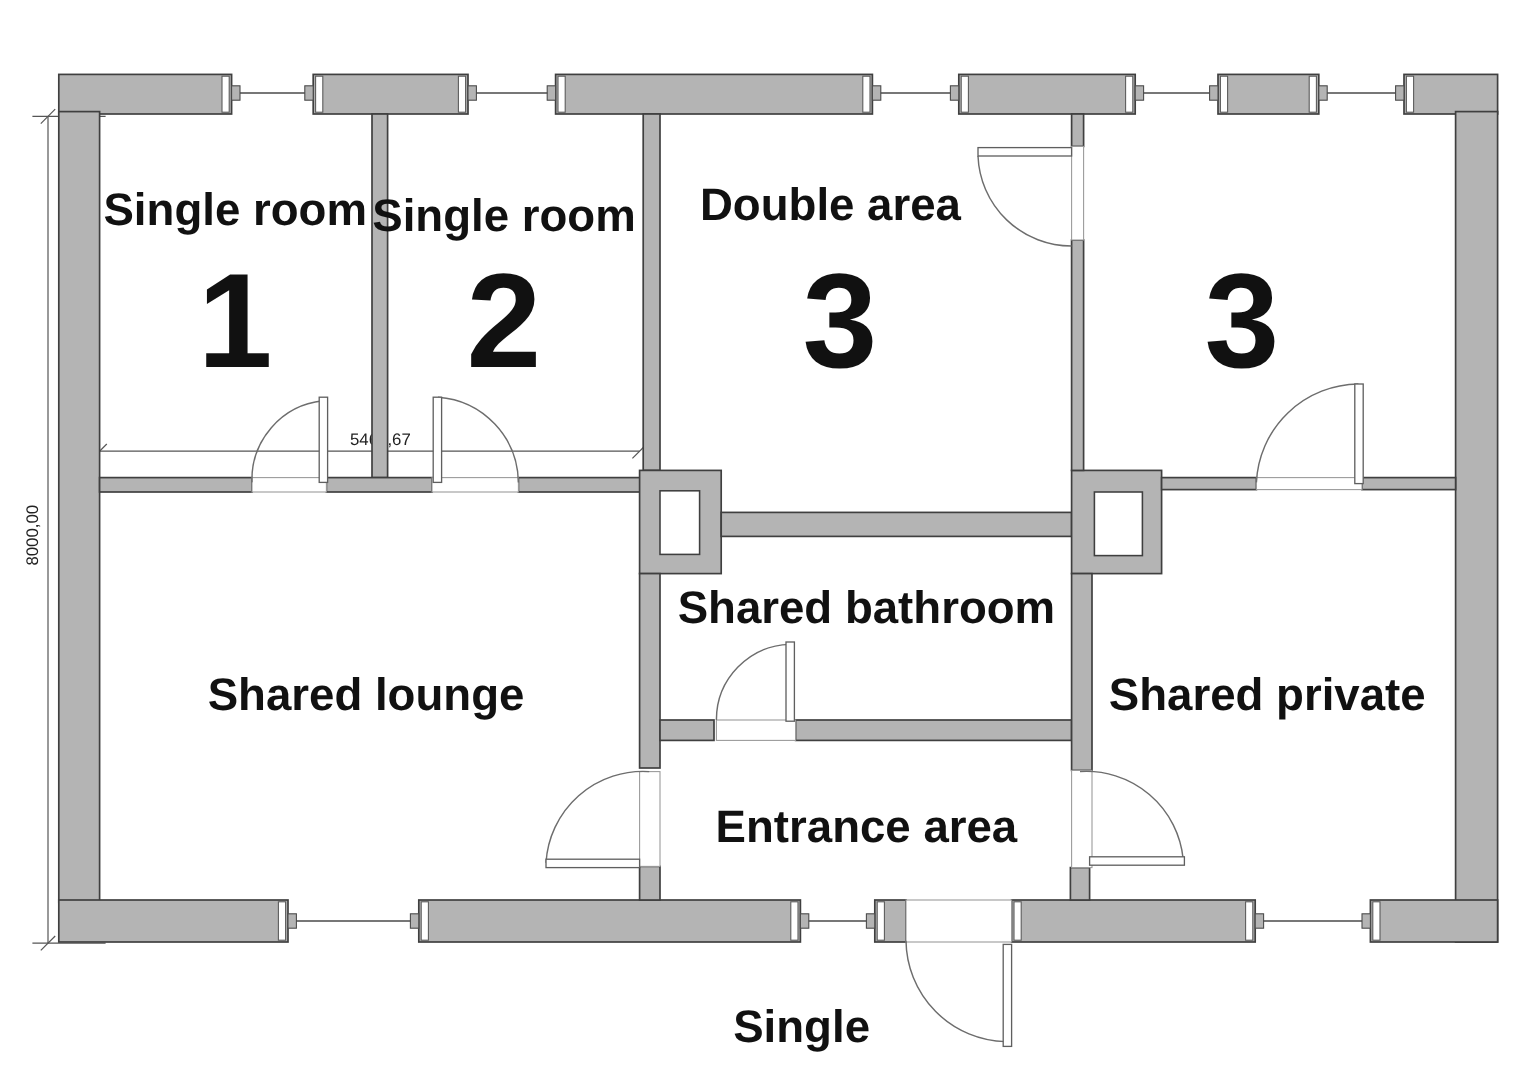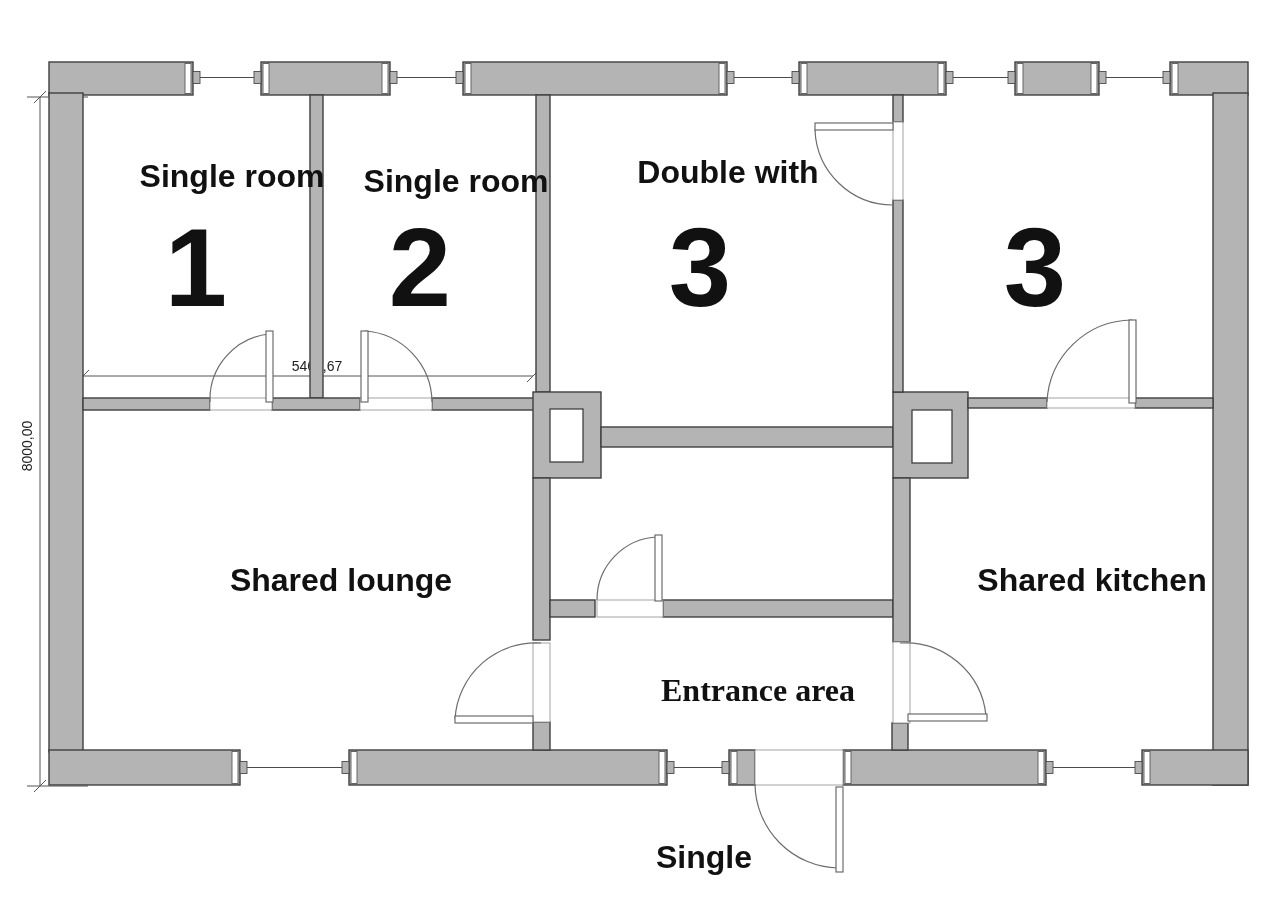--- a/index.html
+++ b/index.html
@@ -16,22 +16,22 @@
   .tick{fill:#ffffff;stroke:#5a5a5a;stroke-width:0.9;}
   .nub{fill:var(--wall-fill,#b4b4b4);stroke:#4a4a4a;stroke-width:0.9;}
   .winline{stroke:#4a4a4a;stroke-width:1.2;fill:none;}
   .threshold{fill:#ffffff;stroke:#9a9a9a;stroke-width:0.9;}
   .leaf{fill:#ffffff;stroke:#5f5f5f;stroke-width:1.1;}
   .arc{fill:none;stroke:#6d6d6d;stroke-width:1.2;}
   .dimline{stroke:#555555;stroke-width:1;fill:none;}
   .dimtext{fill:var(--dim-text,#222222);font-size:14px;font-family:"Liberation Sans",sans-serif;}
   .label{
     position:absolute;transform:translate(-50%,-50%);
-    color:var(--text,#111111);font-weight:bold;font-size:32px;
-    white-space:nowrap;letter-spacing:0px;margin-left:36px;
+    color:var(--text,#111111);font-weight:bold;font-size:38px;
+    white-space:nowrap;letter-spacing:0px;
   }
   .roomnum{
     position:absolute;transform:translate(-50%,-50%);
     color:var(--text,#111111);font-weight:bold;font-size:112px;
     white-space:nowrap;line-height:1;
   }
 </style>
 </head>
 <body>
 
@@ -186,23 +186,24 @@
       </g>
     </g>
   </svg>
 
   <div class="label" style="left:196px;top:176px;">Single room</div>
   <div class="roomnum" style="left:196px;top:268px;">1</div>
 
   <div class="label" style="left:420px;top:181px;">Single room</div>
   <div class="roomnum" style="left:420px;top:268px;">2</div>
 
-  <div class="label" style="left:692px;top:172px;">Double with</div>
+  <div class="label" style="left:692px;top:172px;">Double area</div>
   <div class="roomnum" style="left:700px;top:268px;">3</div>
 
   <div class="roomnum" style="left:1035px;top:268px;">3</div>
 
+  <div class="label" style="left:722px;top:508px;">Shared bathroom</div>
   <div class="label" style="left:305px;top:580px;">Shared lounge</div>
-  <div class="label" style="left:1056px;top:580px;">Shared kitchen</div>
-  <div class="label" style="left:722px;top:690px;font-family:Liberation Serif, serif;">Entrance area</div>
+  <div class="label" style="left:1056px;top:580px;">Shared private</div>
+  <div class="label" style="left:722px;top:690px;">Entrance area</div>
   <div class="label" style="left:668px;top:857px;">Single</div>
 
 </div>
 
 </body></html>

